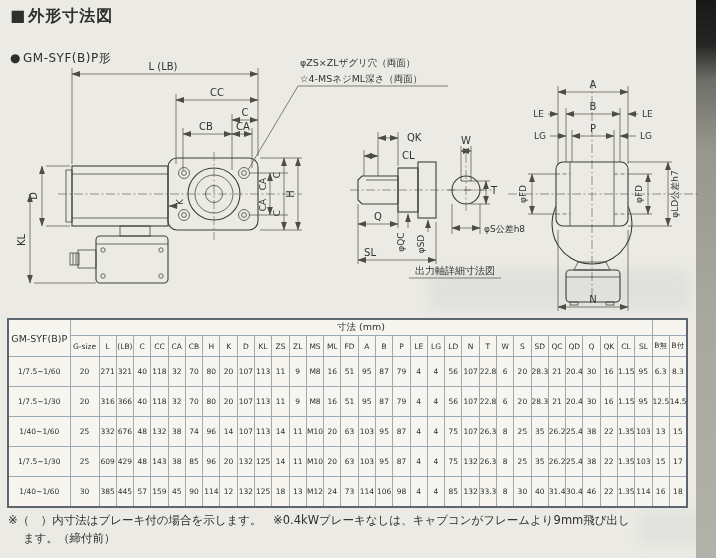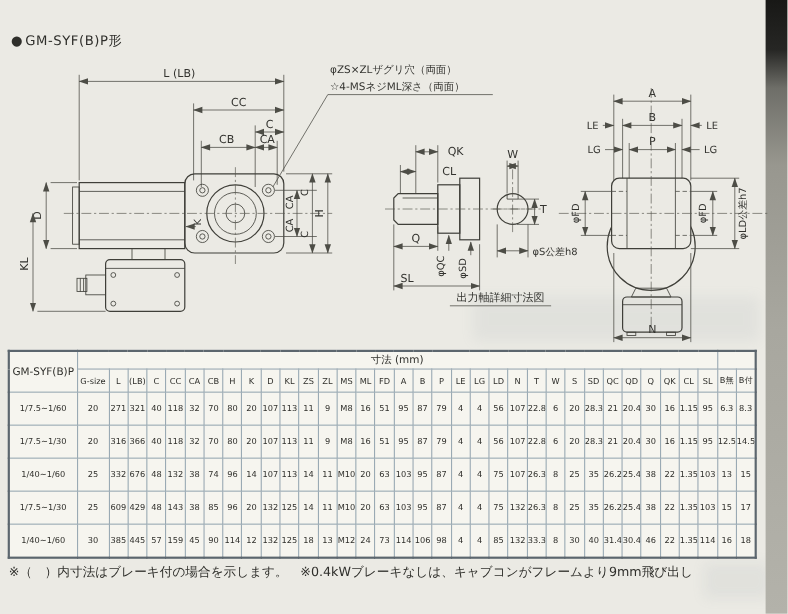--- a/index.html
+++ b/index.html
@@ -43,20 +43,21 @@
   .notes .l2{margin-left:15px;}
 </style>
 </head>
 <body>
 
 <div class="ghost" style="left:430px;top:270px;width:260px;height:40px;"></div>
 <div class="ghost" style="left:640px;top:512px;width:60px;height:32px;"></div>
 <div class="edge"></div>
 
 <div class="hdr">
+  <div class="title"><span class="bullet">■</span><span>外形寸法図</span></div>
   <div class="subtitle"><span class="bullet">●</span><span>GM-SYF(B)P形</span></div>
 </div>
 
 <svg class="drawing" width="716" height="262" viewBox="0 0 716 262">
   <defs>
     <marker id="ae" markerWidth="9" markerHeight="8" refX="8" refY="3.5" orient="auto" markerUnits="userSpaceOnUse">
         <path d="M0,0.6 L8.5,3.5 L0,6.4 Z" fill="#4d4d46"></path>
       </marker>
     <marker id="as" markerWidth="9" markerHeight="8" refX="0.5" refY="3.5" orient="auto" markerUnits="userSpaceOnUse">
         <path d="M8.5,0.6 L0,3.5 L8.5,6.4 Z" fill="#4d4d46"></path>
@@ -532,13 +533,14 @@
         <td>1.35</td>
         <td>114</td>
         <td class="bl-med">16</td>
         <td>18</td>
       </tr>
     </tbody>
   </table>
 
 <div class="notes">
   <div>※（　）内寸法はブレーキ付の場合を示します。　※0.4kWブレーキなしは、キャブコンがフレームより9mm飛び出し</div>
+  <div class="l2">ます。（締付前）</div>
 </div>
 
 </body></html>

